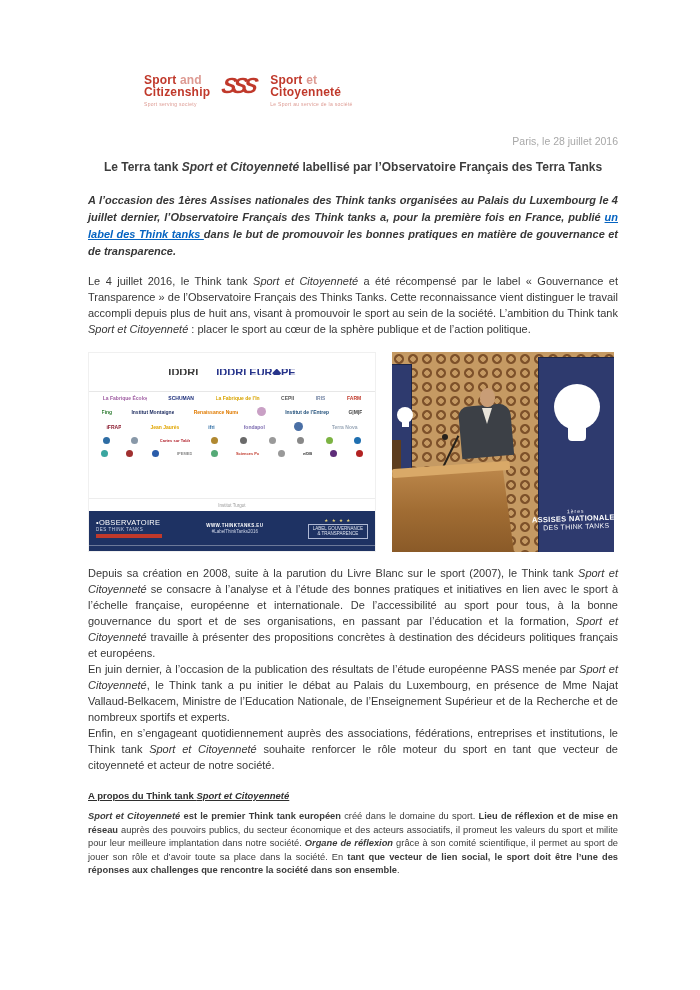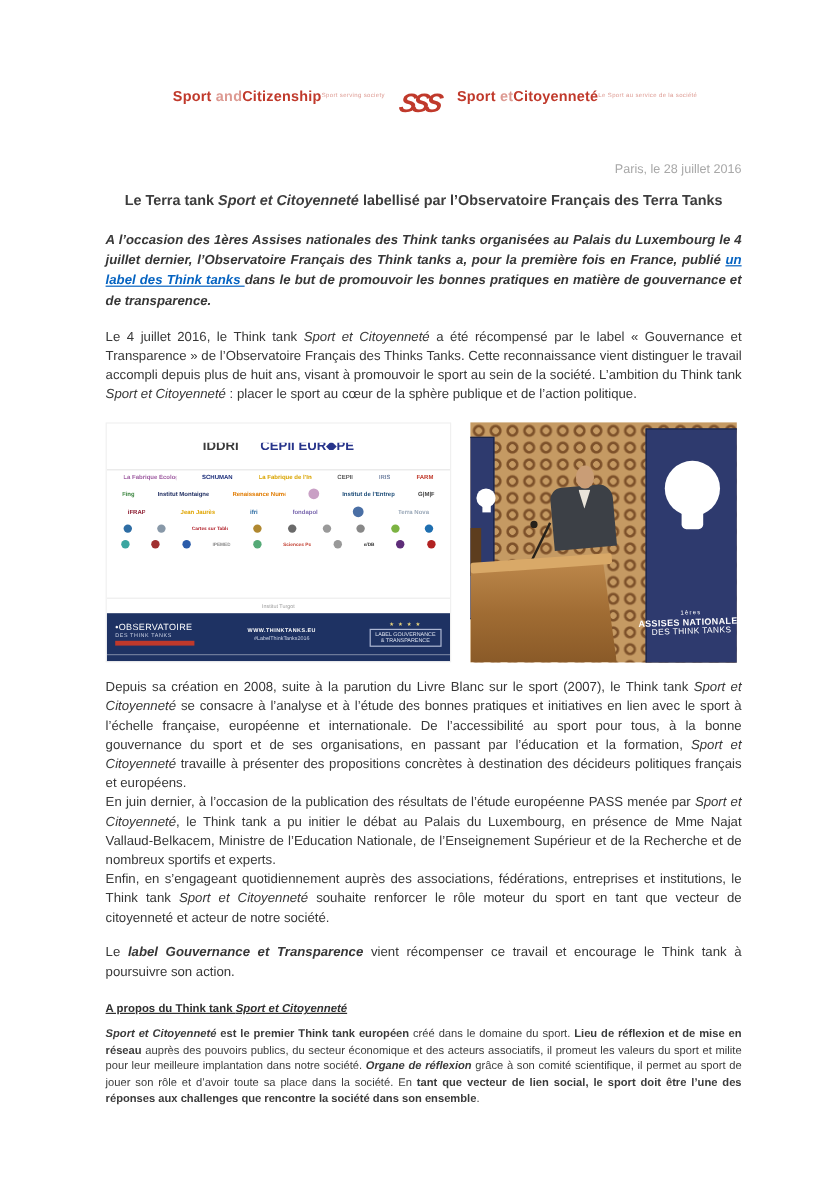--- a/index.html
+++ b/index.html
@@ -3,21 +3,21 @@
 <meta charset="utf-8">
 <style>
   html,body{margin:0;padding:0;background:#ffffff;}
   .page{
     width:700px;height:990px;background:#ffffff;overflow:hidden;
     font-family:"Liberation Sans",sans-serif;color:#373737;
     box-sizing:border-box;padding:74px 82px 0 88px;position:relative;
   }
   
   .brand{display:flex;gap:10px;margin-left:56px;align-items:flex-start;height:46px;}
-  .brand-col{display:flex;flex-direction:row;}
+  .brand-col{display:flex;flex-direction:column;}
   .brand-line{font-weight:bold;font-size:12px;line-height:12px;color:#c0392b;letter-spacing:.2px;}
   .brand-line .muted{color:#dd9a92;font-weight:bold;}
   .brand-tagline{font-size:5px;color:#dd9a92;margin-top:3px;letter-spacing:.3px;}
   .brand-mark{color:#c0392b;font-weight:bold;font-style:italic;font-size:22px;line-height:24px;
     letter-spacing:-4px;transform:skewX(-12deg);padding:0 6px 0 2px;}
   
   .headline{text-align:center;margin-top:15px;}
   .headline span{color:#c0392b;font-weight:bold;font-size:13.5px;text-decoration:underline;}
   .dateline{text-align:right;color:#a8a8a8;font-size:10.5px;margin-top:15px;}
   .doc-title{text-align:center;font-size:12px;margin:13px 0 0 0;color:#3d3d3d;font-weight:bold;}
@@ -126,21 +126,21 @@
   <p class="para intro"><span class="run-bi">A l’occasion des 1ères Assises nationales des Think tanks organisées au Palais du Luxembourg le 4 juillet dernier, l’Observatoire Français des Think tanks a, pour la première fois en France, publié </span><span class="run-bi run-link">un label des Think tanks </span><span class="run-bi">dans le but de promouvoir les bonnes pratiques en matière de gouvernance et de transparence.</span></p>
 
   <p class="para mt"><span>Le 4 juillet 2016, le Think tank </span><span class="run-i">Sport et Citoyenneté</span><span> a été récompensé par le label « Gouvernance et Transparence » de l’Observatoire Français des Thinks Tanks. Cette reconnaissance vient distinguer le travail accompli depuis plus de huit ans, visant à promouvoir le sport au sein de la société. L’ambition du Think tank </span><span class="run-i">Sport et Citoyenneté</span><span> : placer le sport au cœur de la sphère publique et de l’action politique.</span></p>
 
   <div class="media-row">
 
     <div class="collage">
       <div>
           <div class="logo-row logo-row-top">
             <span class="logo-chip" style="color: rgb(59, 59, 59);">IDDRI</span>
-            <span class="logo-chip" style="color: rgb(39, 52, 139);">CEPII EUR◆PE</span>
+            <span class="logo-chip" style="color: rgb(39, 52, 139);">IDDRI EUR◆PE</span>
           </div>
           <div class="logo-row">
             <span class="logo-chip" style="color: rgb(160, 95, 163);">La Fabrique Écologique</span>
             <span class="logo-chip" style="color: rgb(29, 47, 123);">SCHUMAN</span>
             <span class="logo-chip" style="color: rgb(217, 164, 0);">La Fabrique de l’Industrie</span>
             <span class="logo-chip" style="color: rgb(90, 90, 90);">CEPII</span>
             <span class="logo-chip" style="color: rgb(122, 138, 168);">IRIS</span>
             <span class="logo-chip" style="color: rgb(192, 57, 43);">FARM</span>
           </div>
           <div class="logo-row">
@@ -228,19 +228,18 @@
       <div class="podium"></div>
       <div class="podium-rim"></div>
     </div>
 
   </div>
 
   <p class="para mt"><span>Depuis sa création en 2008, suite à la parution du Livre Blanc sur le sport (2007), le Think tank </span><span class="run-i">Sport et Citoyenneté</span><span> se consacre à l’analyse et à l’étude des bonnes pratiques et initiatives en lien avec le sport à l’échelle française, européenne et internationale. De l’accessibilité au sport pour tous, à la bonne gouvernance du sport et de ses organisations, en passant par l’éducation et la formation, </span><span class="run-i">Sport et Citoyenneté</span><span> travaille à présenter des propositions concrètes à destination des décideurs politiques français et européens.</span></p>
   <p class="para"><span>En juin dernier, à l’occasion de la publication des résultats de l’étude européenne PASS menée par </span><span class="run-i">Sport et Citoyenneté</span><span>, le Think tank a pu initier le débat au Palais du Luxembourg, en présence de Mme Najat Vallaud-Belkacem, Ministre de l’Education Nationale, de l’Enseignement Supérieur et de la Recherche et de nombreux sportifs et experts.</span></p>
   <p class="para"><span>Enfin, en s’engageant quotidiennement auprès des associations, fédérations, entreprises et institutions, le Think tank </span><span class="run-i">Sport et Citoyenneté</span><span> souhaite renforcer le rôle moteur du sport en tant que vecteur de citoyenneté et acteur de notre société.</span></p>
 
-  <p class="para mt"><span>Le </span><span class="run-bi">label Gouvernance et Transparence</span><span> vient récompenser ce travail et encourage le Think tank à poursuivre son action.</span></p>
 
   <div class="about-heading"><span class="run-b">A propos du Think tank </span><span class="run-bi">Sport et Citoyenneté</span></div>
 
   <p class="para small"><span class="run-bi">Sport et Citoyenneté</span><span class="run-b"> est le premier Think tank européen</span><span> créé dans le domaine du sport. </span><span class="run-b">Lieu de réflexion et de mise en réseau</span><span> auprès des pouvoirs publics, du secteur économique et des acteurs associatifs, il promeut les valeurs du sport et milite pour leur meilleure implantation dans notre société. </span><span class="run-bi">Organe de réflexion</span><span> grâce à son comité scientifique, il permet au sport de jouer son rôle et d’avoir toute sa place dans la société. En </span><span class="run-b">tant que vecteur de lien social, le sport doit être l’une des réponses aux challenges que rencontre la société dans son ensemble</span><span>.</span></p>
 
 </div>
 
 </body></html>

